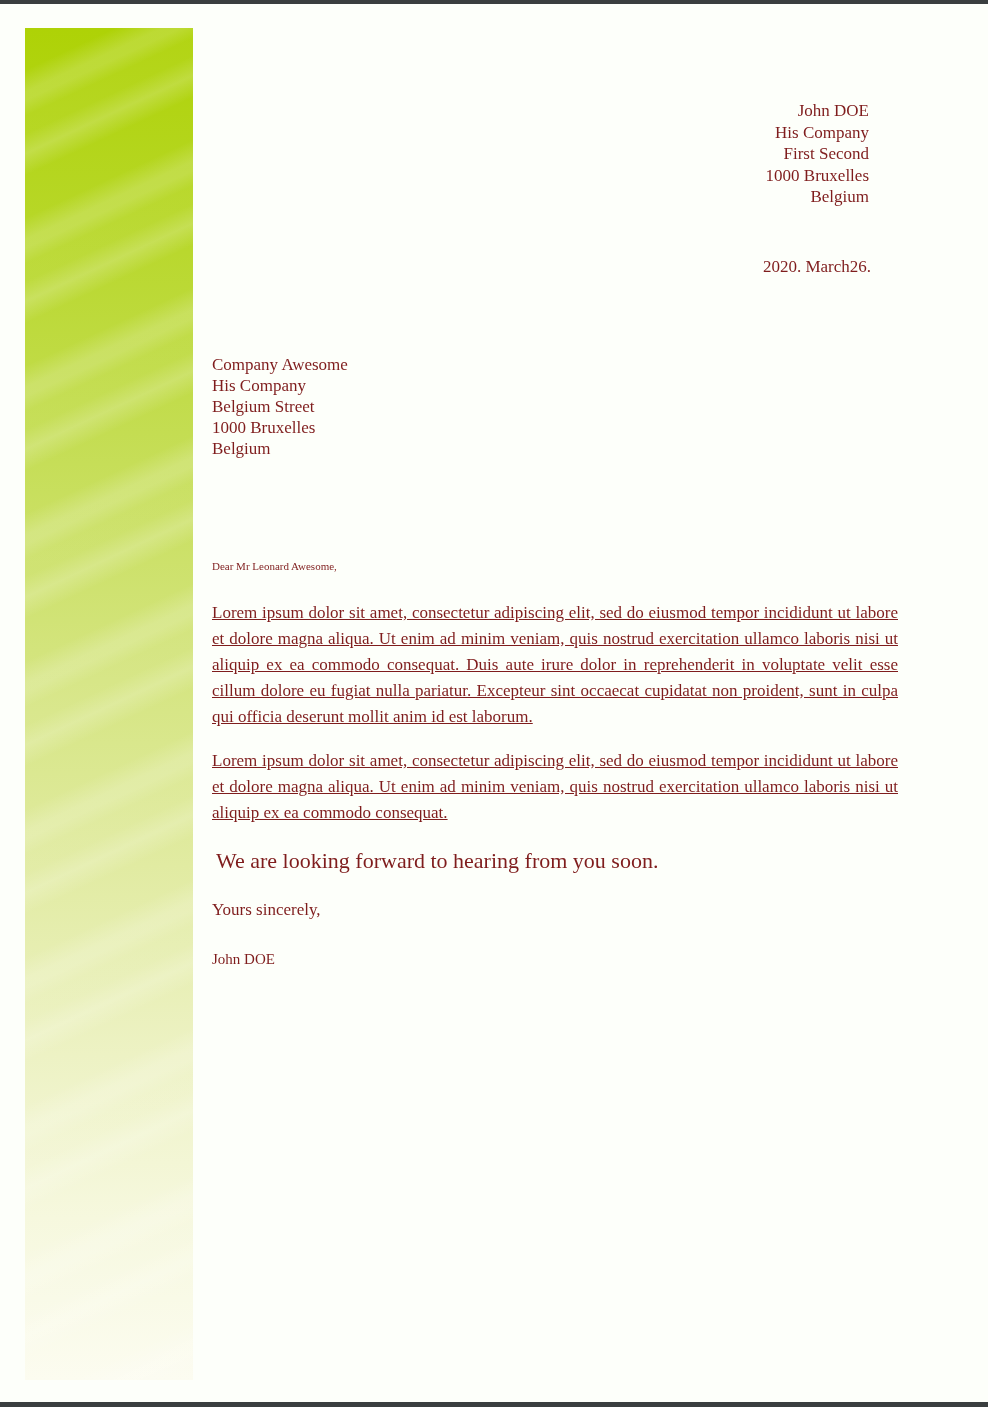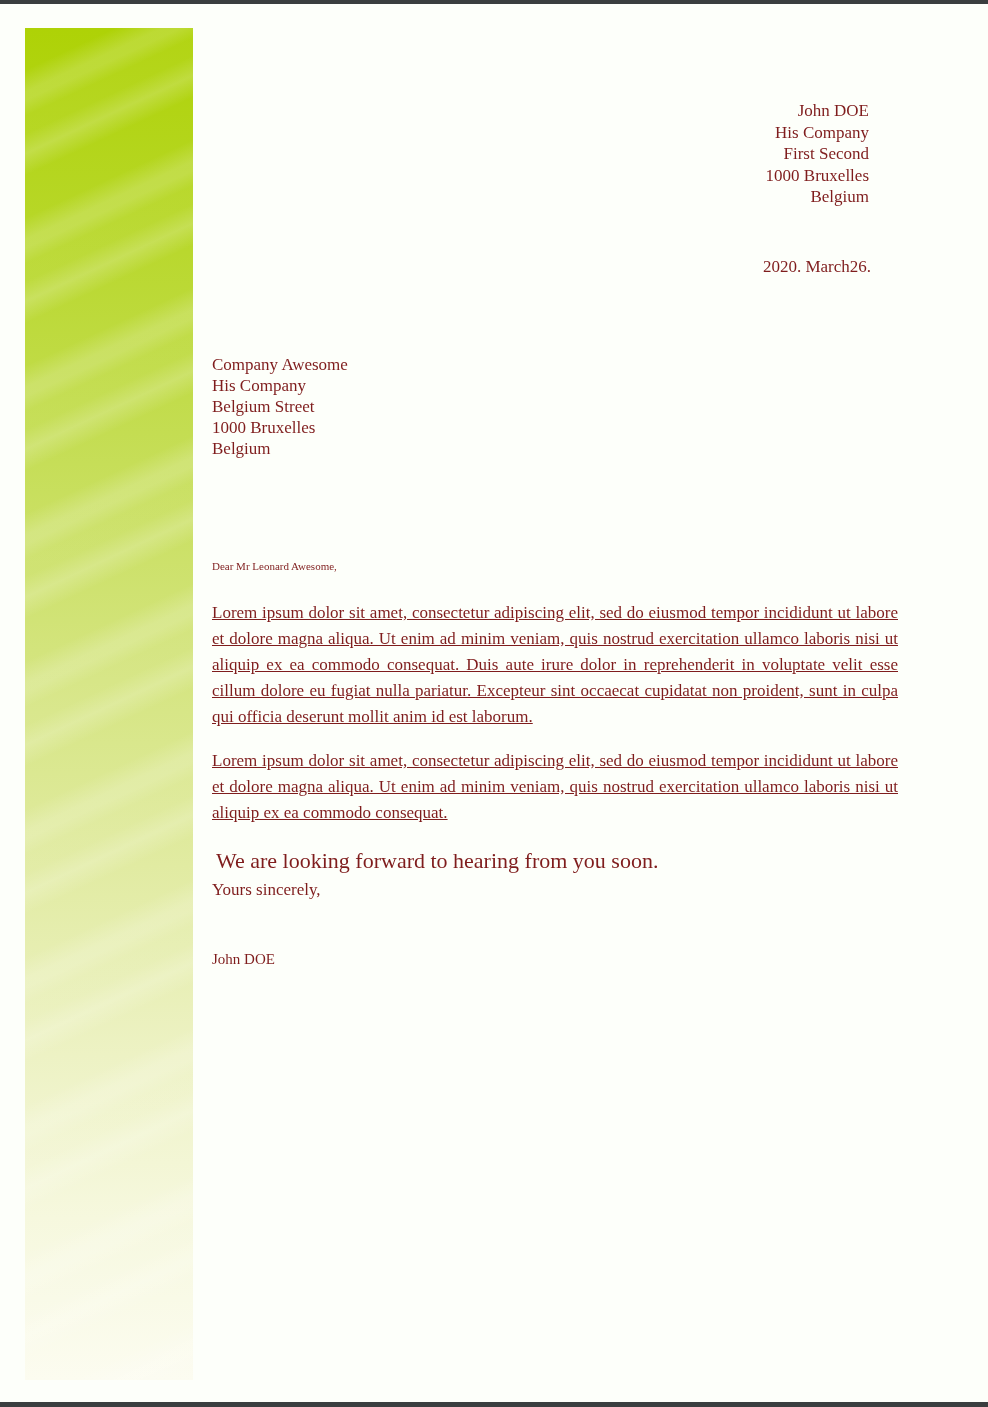--- a/index.html
+++ b/index.html
@@ -100,21 +100,21 @@
   .para-2 { top: 748px; }
   .closing-line {
     position: absolute;
     top: 850px;
     left: 216px;
     font-size: 22px;
     line-height: 22px;
   }
   .valediction {
     position: absolute;
-    top: 879px;
+    top: 899px;
     left: 212px;
     font-size: 17px;
     line-height: 22px;
   }
   .signature {
     position: absolute;
     top: 949px;
     left: 212px;
     font-size: 15px;
     line-height: 20px;

